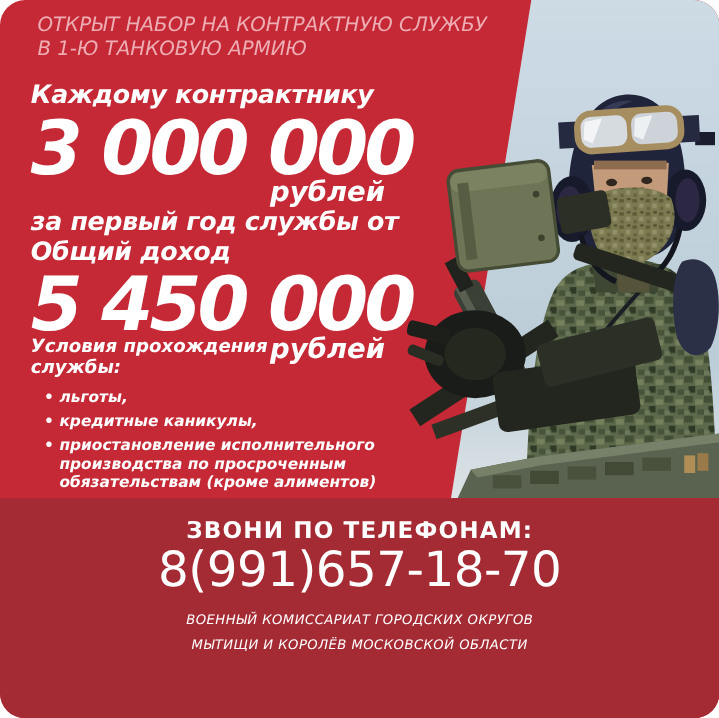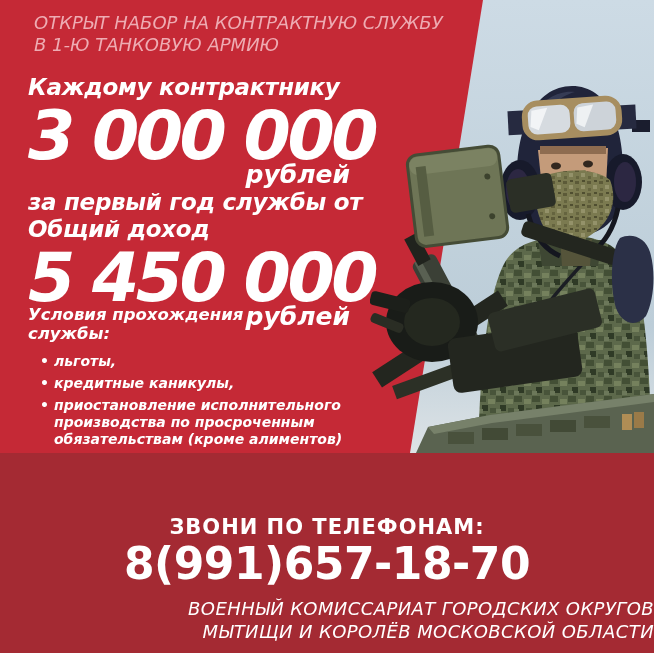--- a/index.html
+++ b/index.html
@@ -2,21 +2,21 @@
 <html style="--red: #c52936; --dark_red: #a42a33; --pink: #eeacb3; --white: #ffffff;"><head>
 <meta charset="utf-8">
 <style>
   :root{
     --red:#c52936; --dark_red:#a42a33; --pink:#eeacb3; --white:#ffffff;
   }
   *{box-sizing:border-box; margin:0; padding:0;}
   body{background:#ffffff; font-family:"DejaVu Sans", sans-serif;}
   .poster{
     position:relative; width:654px; height:653px; overflow:hidden;
-    background:var(--red); color:var(--white);
+    background:var(--red); color:var(--white);border-radius:23px;
   }
   .photo{position:absolute; left:370px; top:0; width:284px; height:453px;}
   .content{
     position:absolute; left:28px; top:12px; width:432px;
     font-style:italic; font-weight:bold; z-index:2;
   }
   .subtitle{color:var(--pink); font-size:18px; line-height:22px; font-weight:normal; padding-left:6px;}
   .h{font-size:23px; line-height:27px; letter-spacing:-0.3px;}
   .block-bonus{margin-top:18px;}
   .amount{font-size:68px; line-height:58px; letter-spacing:-3.5px; margin-top:6px; white-space:nowrap;}
@@ -28,24 +28,24 @@
   ul.conds li::before{content:"\2022"; position:absolute; left:0; top:0;}
   .monthly{display:flex; align-items:baseline; gap:14px; margin:14px 0 0 26px;}
   .m-prefix{font-size:24px;}
   .m-amount{font-size:52px; line-height:46px; letter-spacing:-2px; white-space:nowrap;}
   .m-currency{font-size:22px;}
   .m-caption{margin:6px 0 0 20px; width:330px; text-align:center; font-size:21px; letter-spacing:0.3px;}
   .footer{
     position:absolute; left:0; top:453px; width:654px; height:200px;
     background:var(--dark_red); text-align:center; z-index:3;
   }
-  .call-title{padding-top:17px; font-size:21px; font-weight:bold; letter-spacing:1px;margin-top:45px;}
-  .phone{font-size:44px; font-weight:bold; line-height:50px; letter-spacing:-0.5px; white-space:nowrap;}
+  .call-title{padding-top:17px; font-size:21px; font-weight:bold; letter-spacing:1px;}
+  .phone{font-size:44px; font-weight:normal; line-height:50px; letter-spacing:-0.5px; white-space:nowrap;}
   .org-wrap{margin-top:8px;}
-  .org{font-size:18px; font-style:italic; line-height:23px; letter-spacing:0.4px;text-align:right;}
+  .org{font-size:12px; font-style:italic; line-height:23px; letter-spacing:0.4px;}
 </style>
 </head>
 <body>
 
 <div class="poster">
 
   <svg class="photo" viewBox="0 0 284 453" xmlns="http://www.w3.org/2000/svg" aria-hidden="true">
     <defs>
       <linearGradient id="sky" x1="0" y1="0" x2="0" y2="1">
         <stop offset="0" stop-color="#cddbe5"></stop>

